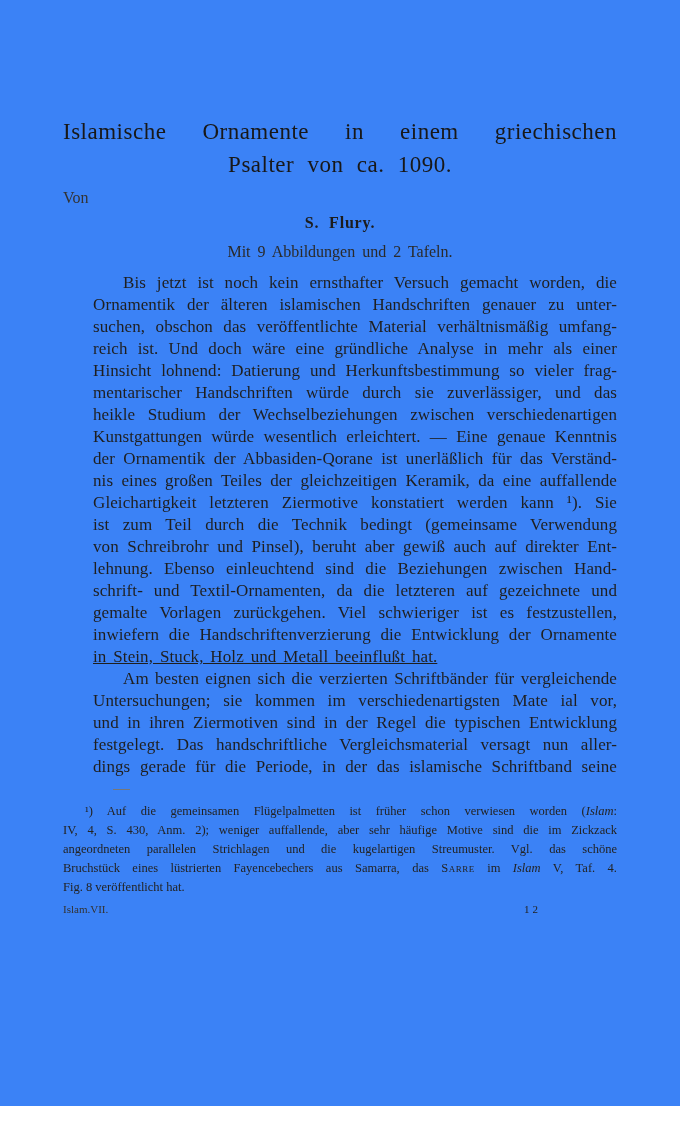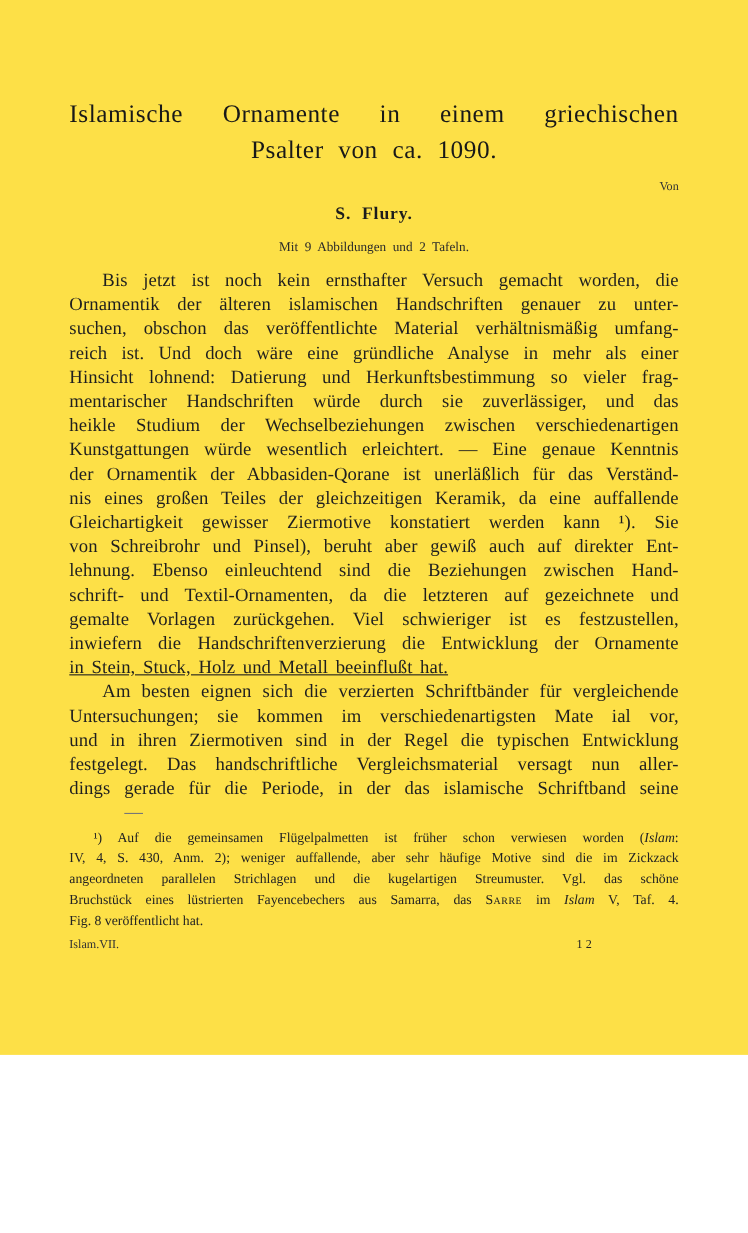--- a/index.html
+++ b/index.html
@@ -1,46 +1,46 @@
 <!DOCTYPE html>
 <html><head>
 <meta charset="utf-8">
 <style>
   html, body { margin: 0; padding: 0; background: #ffffff; }
   .page {
     width: 680px;
-    height: 959px;
+    height: 1106px;
     box-sizing: border-box;
-    background: #fde047;
-    padding: 92px 63px 0 63px;
+    background: #3b82f6;
+    padding: 120px 63px 0 63px;
     font-family: "Liberation Serif", serif;
     color: #1f1f1f;
     overflow: hidden;
   }
   .t1 {
     font-size: 23px; line-height: 24px;
     text-align: justify; text-align-last: justify;
     letter-spacing: 0.5px; word-spacing: 2px;
     color: #181818;
   }
   .t2 {
     font-size: 23px; line-height: 24px;
     text-align: center; margin-top: 9px;
     word-spacing: 7px; letter-spacing: 0.5px;
     color: #181818;
   }
-  .von { font-size: 11px; line-height: 14px; text-align: right; margin-top: 14px; color: #333; }
+  .von { font-size: 16px; line-height: 14px; text-align: left; margin-top: 14px; color: #333; }
   .author {
     font-size: 16px; line-height: 18px; font-weight: bold;
     text-align: center; margin-top: 9px;
     word-spacing: 5px; letter-spacing: 0.8px; color: #1c1c1c;
   }
-  .subtitle { font-size: 12px; line-height: 14px; text-align: center; margin-top: 13px; word-spacing: 3px; color: #2a2a2a; }
+  .subtitle { font-size: 16px; line-height: 14px; text-align: center; margin-top: 13px; word-spacing: 3px; color: #2a2a2a; }
   .bodytext { margin-top: 13px; font-size: 17px; line-height: 22px; }
-  .line { text-align: justify; text-align-last: justify; letter-spacing: 0.1px; }
+  .line { text-align: justify; text-align-last: justify; letter-spacing: 0.1px; margin-left: 30px; }
   .line.end { text-align-last: left; word-spacing: 2.5px; text-decoration: underline; }
   .line.indent { text-indent: 30px; }
   .fnrule { margin: 11px 0 0 50px; width: 17px; height: 1px; background: #777; }
   .footnote { margin-top: 12px; font-size: 12.5px; line-height: 19px; color: #232323; }
   .fline { text-align: justify; text-align-last: justify; }
   .fline.findent { text-indent: 22px; }
   .fline.end { text-align-last: left; }
   .it { font-style: italic; }
   .sc { font-variant: small-caps; letter-spacing: 0.5px; }
   .footer { position: relative; margin-top: 5px; font-size: 11px; line-height: 14px; color: #333; }
@@ -62,21 +62,22 @@
     <div class="line indent">Bis jetzt ist noch kein ernsthafter Versuch gemacht worden, die</div>
     <div class="line">Ornamentik der älteren islamischen Handschriften genauer zu unter-</div>
     <div class="line">suchen, obschon das veröffentlichte Material verhältnismäßig umfang-</div>
     <div class="line">reich ist. Und doch wäre eine gründliche Analyse in mehr als einer</div>
     <div class="line">Hinsicht lohnend: Datierung und Herkunftsbestimmung so vieler frag-</div>
     <div class="line">mentarischer Handschriften würde durch sie zuverlässiger, und das</div>
     <div class="line">heikle Studium der Wechselbeziehungen zwischen verschiedenartigen</div>
     <div class="line">Kunstgattungen würde wesentlich erleichtert. — Eine genaue Kenntnis</div>
     <div class="line">der Ornamentik der Abbasiden-Qorane ist unerläßlich für das Verständ-</div>
     <div class="line">nis eines großen Teiles der gleichzeitigen Keramik, da eine auffallende</div>
-    <div class="line">Gleichartigkeit gewisser Ziermotive konstatiert werden kann ¹). Sie</div>
+    <div class="line">Gleichartigkeit letzteren Ziermotive konstatiert werden kann ¹). Sie</div>
+    <div class="line">ist zum Teil durch die Technik bedingt (gemeinsame Verwendung</div>
     <div class="line">von Schreibrohr und Pinsel), beruht aber gewiß auch auf direkter Ent-</div>
     <div class="line">lehnung. Ebenso einleuchtend sind die Beziehungen zwischen Hand-</div>
     <div class="line">schrift- und Textil-Ornamenten, da die letzteren auf gezeichnete und</div>
     <div class="line">gemalte Vorlagen zurückgehen. Viel schwieriger ist es festzustellen,</div>
     <div class="line">inwiefern die Handschriftenverzierung die Entwicklung der Ornamente</div>
     <div class="line end">in Stein, Stuck, Holz und Metall beeinflußt hat.</div>
     <div class="line indent">Am besten eignen sich die verzierten Schriftbänder für vergleichende</div>
     <div class="line">Untersuchungen; sie kommen im verschiedenartigsten Mate ial vor,</div>
     <div class="line">und in ihren Ziermotiven sind in der Regel die typischen Entwicklung</div>
     <div class="line">festgelegt. Das handschriftliche Vergleichsmaterial versagt nun aller-</div>

